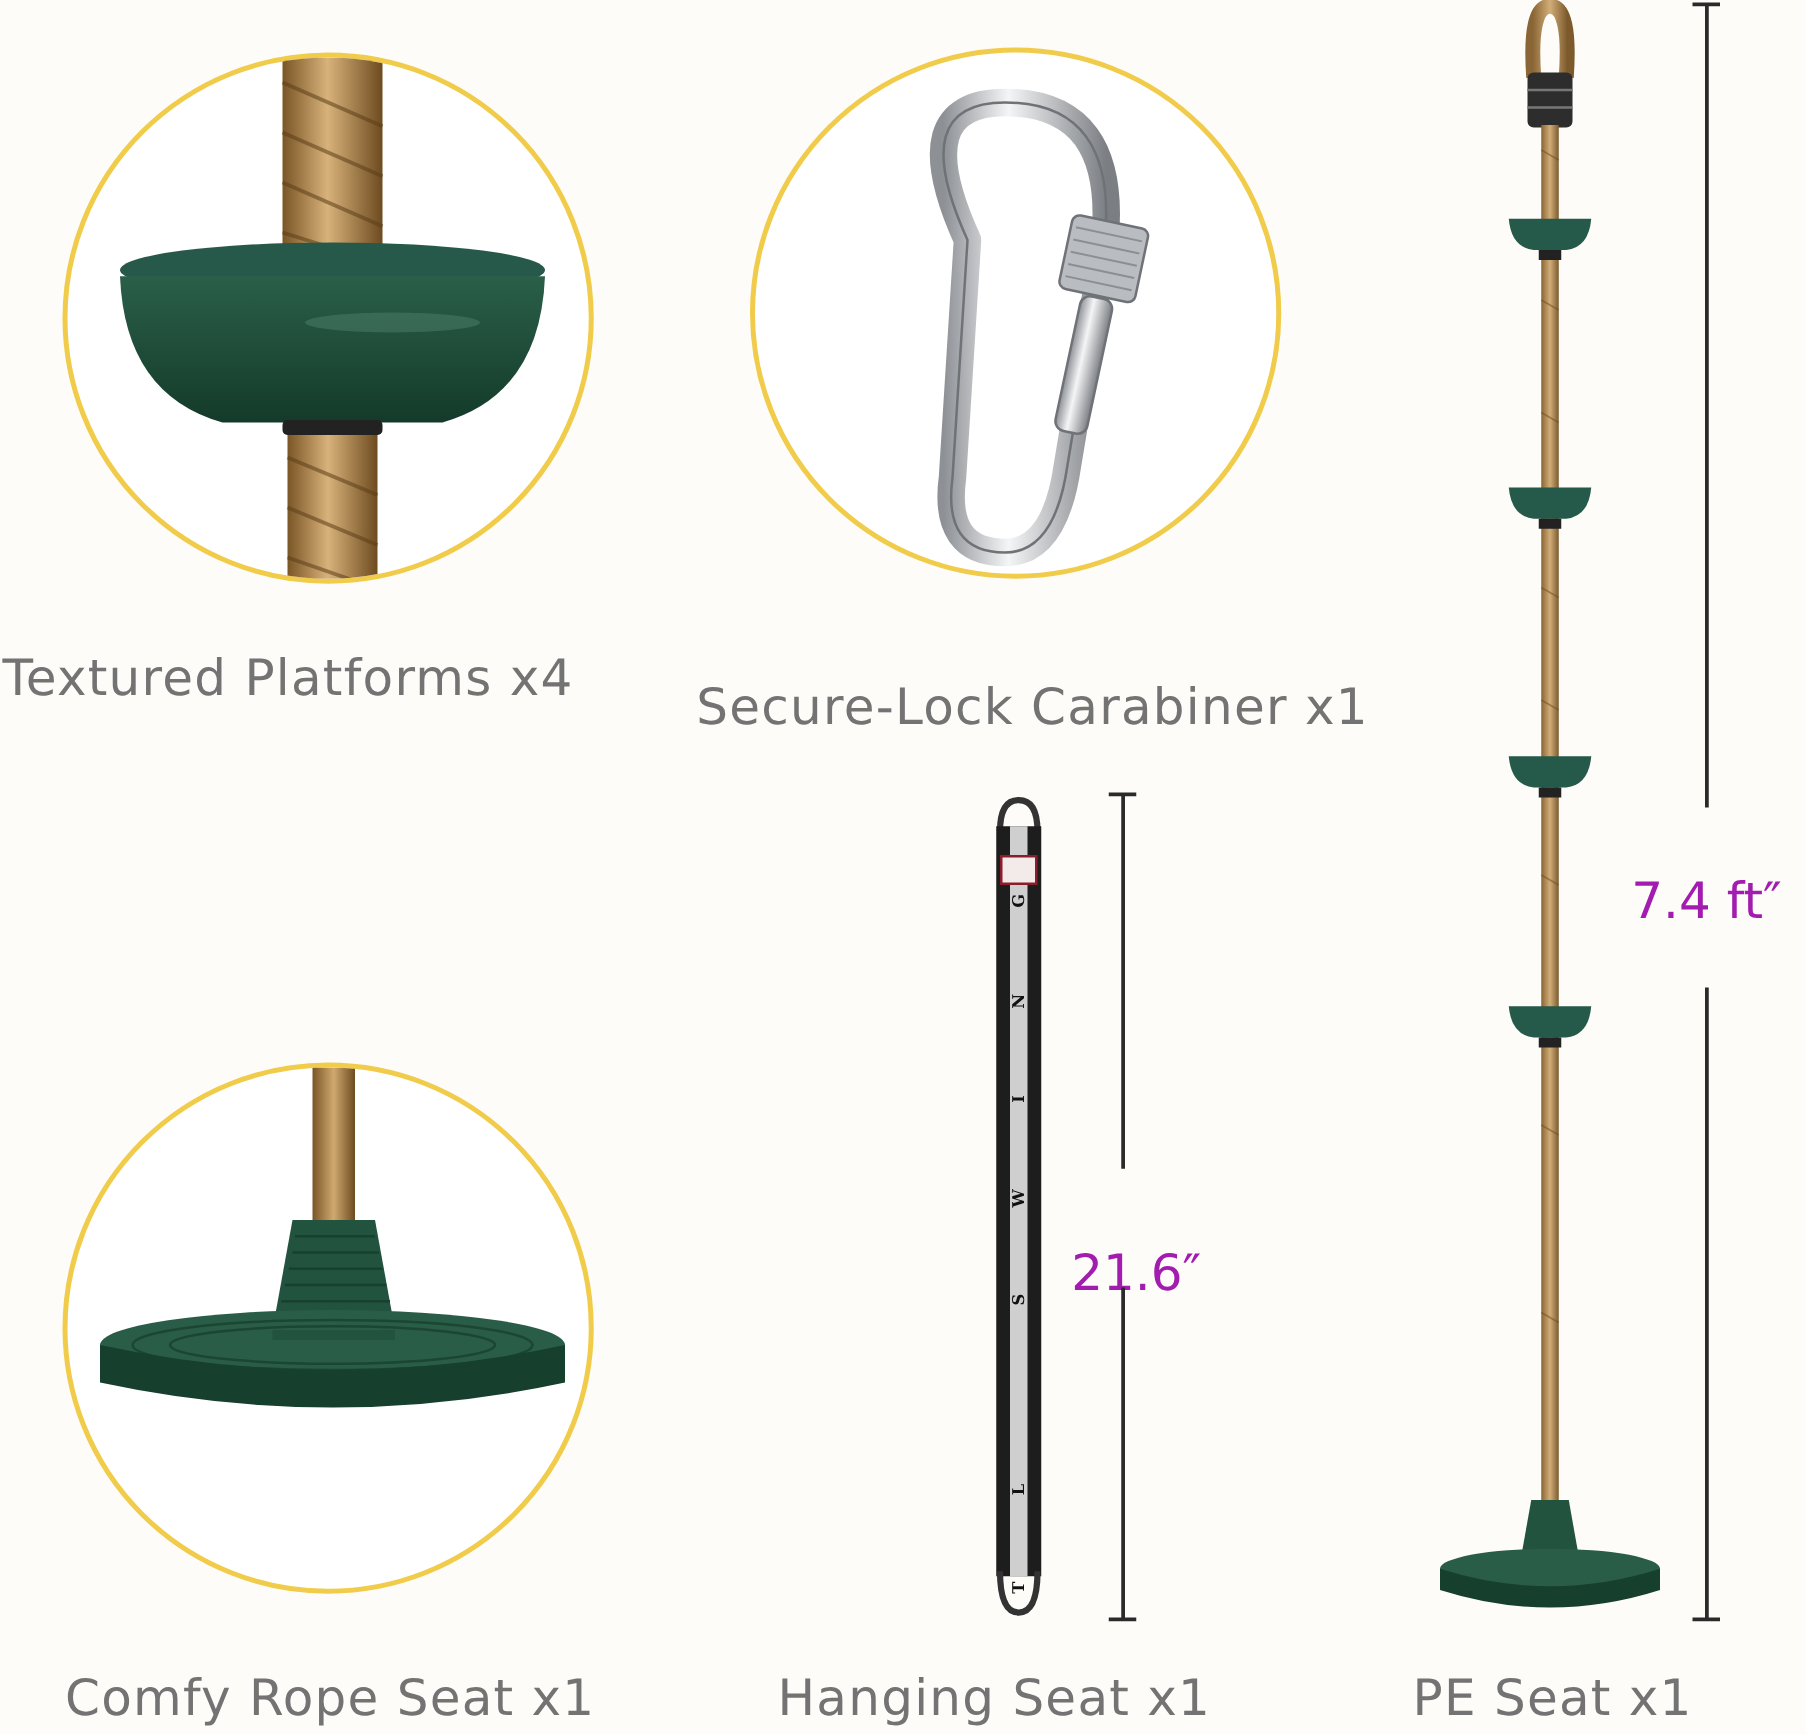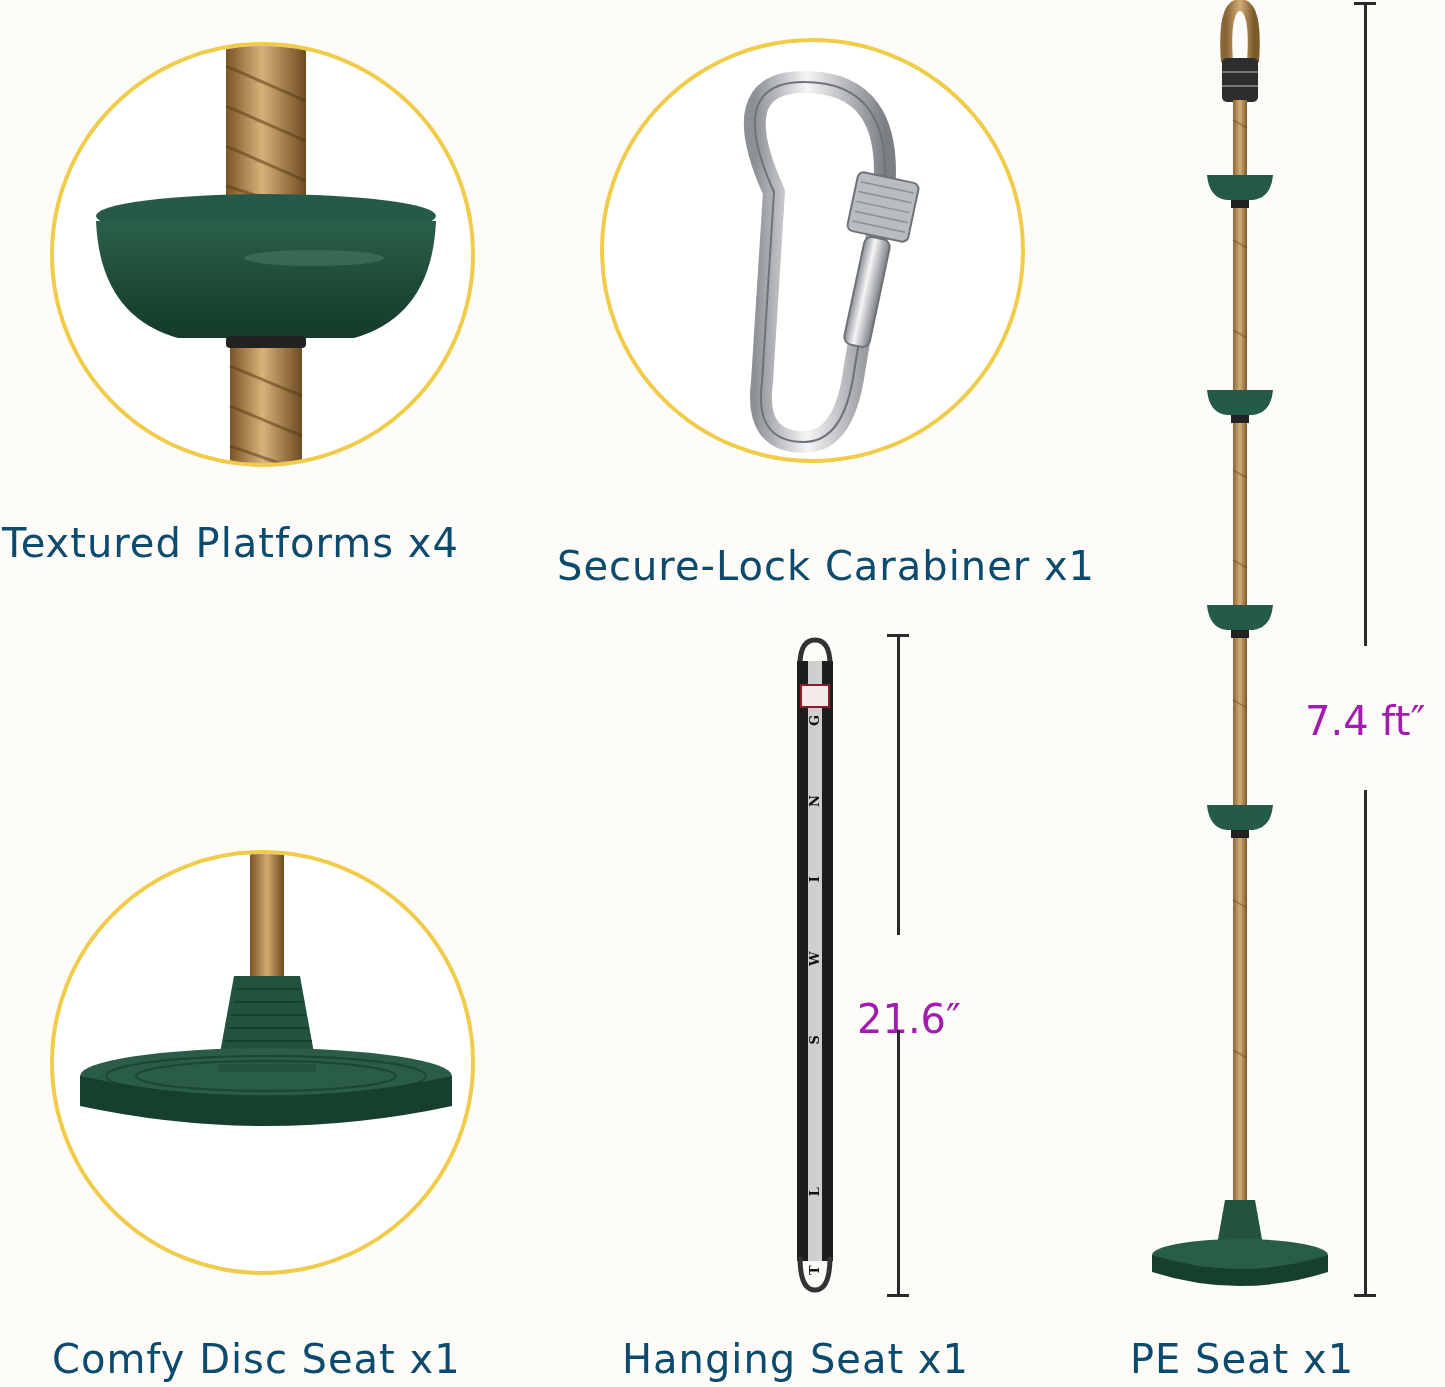--- a/index.html
+++ b/index.html
@@ -10,21 +10,21 @@
     color:#111;
   }
   .abs { position:absolute; }
   .circle {
     position:absolute; border-radius:50%;
     border:4px solid #f0cc4a; background:#ffffff; box-sizing:border-box;
     overflow:hidden;
   }
   .label {
     position:absolute; font-size:40px; letter-spacing:1px; white-space:nowrap;
-    font-family:"DejaVu Sans", sans-serif; font-weight:normal; color:#0c4a6e;
+    font-family:"DejaVu Sans", sans-serif; font-weight:normal; color:#737373;
   }
   .dim-text { position:absolute; font-size:40px; white-space:nowrap; color:#a21caf; }
   .vline { position:absolute; width:3px; background:#2a2a2a; }
   .tick { position:absolute; height:3px; width:22px; background:#2a2a2a; }
   svg { display:block; }
 </style>
 </head>
 <body>
 
 <div class="circle" style="left:50px; top:42px; width:425px; height:425px;">
@@ -180,15 +180,15 @@
 </div>
 
 <div class="tick" style="left:1354px; top:2px;"></div>
 <div class="vline" style="left:1364px; top:3px; height:643px;"></div>
 <div class="dim-text" style="left:1305px; top:698px;">7.4 ft″</div>
 <div class="vline" style="left:1364px; top:790px; height:505px;"></div>
 <div class="tick" style="left:1354px; top:1294px;"></div>
 
 <div class="label" style="left:2px; top:520px;">Textured Platforms x4</div>
 <div class="label" style="left:557px; top:520px;margin-top:23px;">Secure-Lock Carabiner x1</div>
-<div class="label" style="left:52px; top:1336px;">Comfy Disc Seat x1</div>
+<div class="label" style="left:52px; top:1336px;">Comfy Rope Seat x1</div>
 <div class="label" style="left:622px; top:1336px;">Hanging Seat x1</div>
 <div class="label" style="left:1130px; top:1336px;">PE Seat x1</div>
 
 </body></html>

